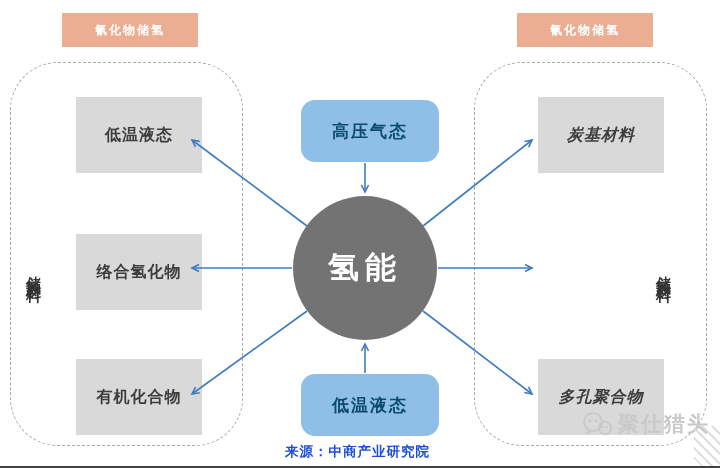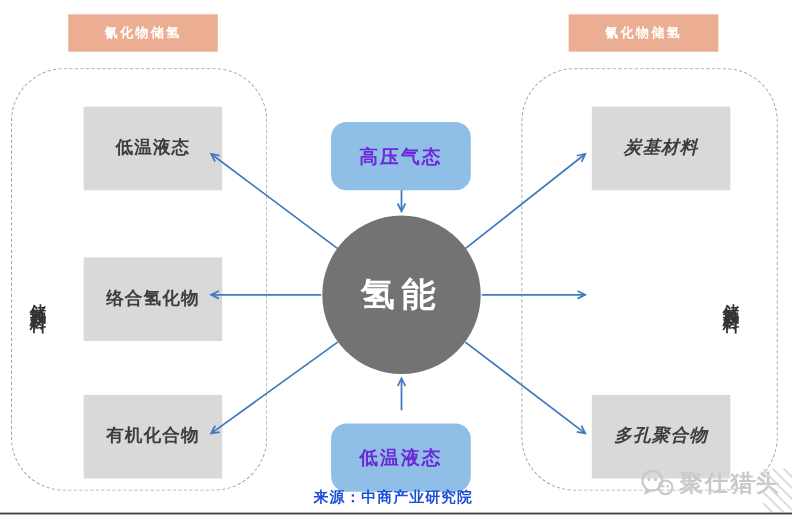--- a/index.html
+++ b/index.html
@@ -26,39 +26,39 @@
 
   
   .gray-node{position:absolute;width:108px;height:76px;background:#D9D9D9;
              color:#3D3D3D;font-size:16px;font-weight:bold;letter-spacing:1px;
              display:flex;align-items:center;justify-content:center;
              text-align:center;padding:0 9px;box-sizing:content-box;line-height:1.35;}
   .col-left{left:76px;} .col-right{left:538px;font-style:italic;}
   .row-1{top:97px;} .row-2{top:234px;} .row-3{top:359px;}
 
   
-  .blue-node{position:absolute;left:301px;width:127px;height:62px;background:#8FBEE6;
-             border-radius:14px;color:#6d28d9;font-size:17px;font-weight:bold;letter-spacing:2px;
-             display:flex;align-items:center;justify-content:center;margin-top:11px;}
+  .blue-node{position:absolute;left:301px;width:138px;height:62px;background:#8FBEE6;
+             border-radius:14px;color:#0c4a6e;font-size:17px;font-weight:bold;letter-spacing:2px;
+             display:flex;align-items:center;justify-content:center;}
   .blue-top{top:100px;} .blue-bottom{top:374px;}
 
   
   .center-circle{position:absolute;left:293px;top:196px;width:144px;height:144px;
                  border-radius:50%;background:#737373;color:#fff;
                  font-size:31px;font-weight:bold;letter-spacing:6px;
                  display:flex;align-items:center;justify-content:center;}
 
   .arrows{position:absolute;left:0;top:0;pointer-events:none;}
   .arrows line{stroke:#3E7BBE;stroke-width:1.6;}
 
   .source-note{position:absolute;left:285px;top:443px;font-size:13.5px;
                font-weight:bold;color:#1d4ed8;letter-spacing:1px;}
 
   
-  .watermark{position:absolute;right:10px;bottom:15px;display:flex;
+  .watermark{position:absolute;right:10px;bottom:30px;display:flex;
              align-items:center;gap:5px;color:#C9C9C9;}
   .watermark-text{font-size:21px;font-weight:bold;letter-spacing:2px;color:#C9C9C9;}
 
   .corner-stripes{position:absolute;right:0;bottom:2px;width:26px;height:40px;
                   background:repeating-linear-gradient(45deg,transparent 0 5px,#D9D9D9 5px 7px);
                   opacity:.85;}
   .bottom-edge{position:absolute;left:0;bottom:0;width:100%;height:2px;background:#414141;}
 </style>
 </head>
 <body>

